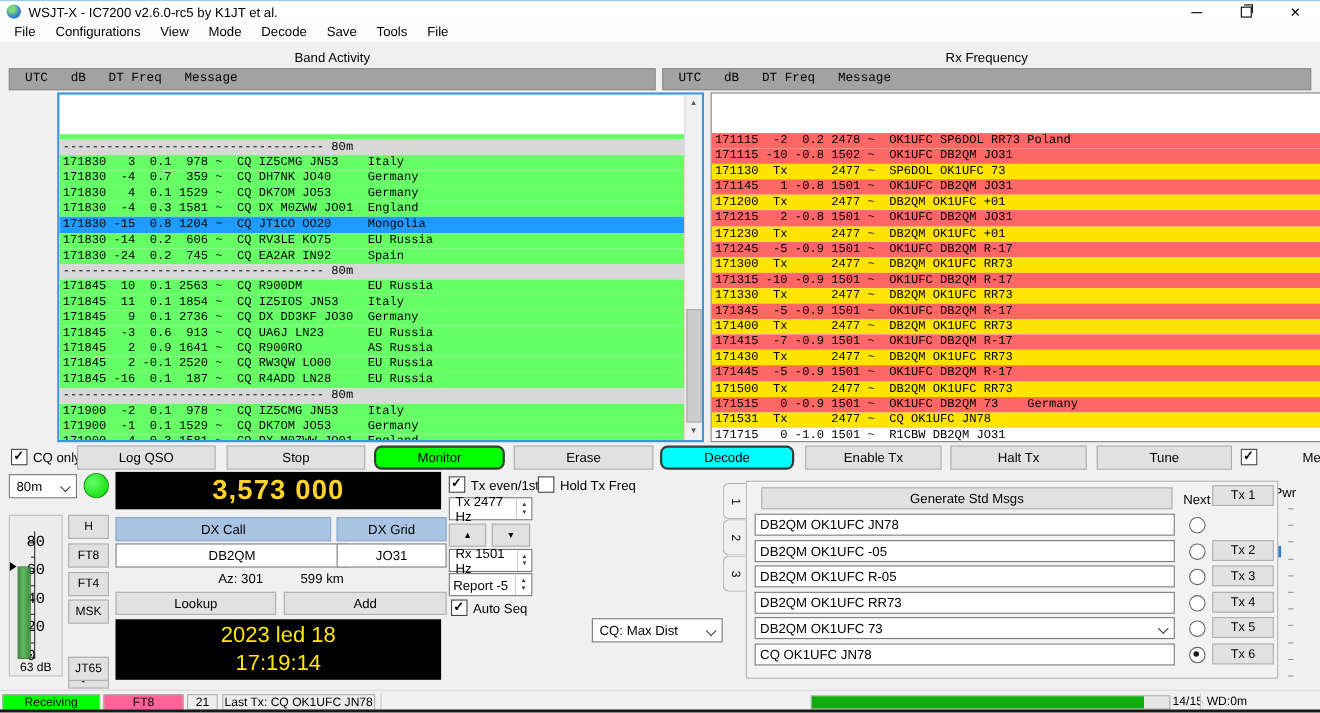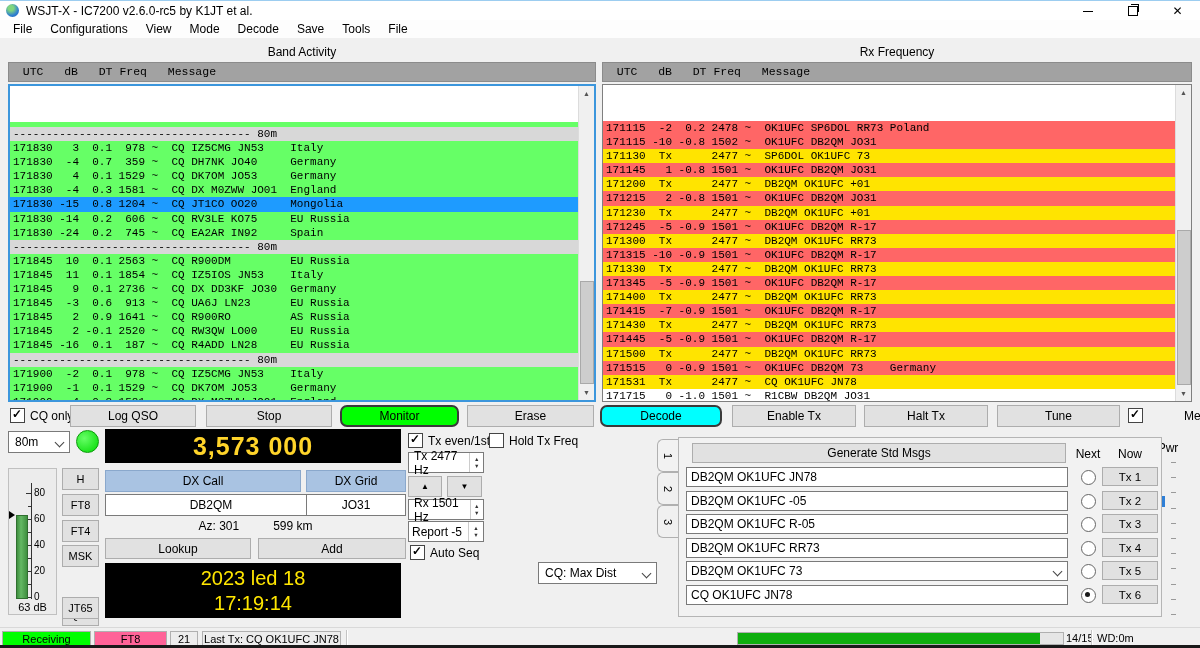--- a/index.html
+++ b/index.html
@@ -28,21 +28,21 @@
   
   .group-label{top:45px;height:14px;text-align:center;font-size:12px;}
   #label-band{left:8px;width:588px;}
   #label-rx{left:602px;width:590px;}
   .colheader{top:62px;height:20px;background:#a2a2a2;border:1px solid #8b8b8b;
     font-size:11.5px;line-height:18px;white-space:pre;color:#000;}
   #colheader-left{left:8px;width:588px;}
   #colheader-right{left:602px;width:590px;}
 
   
-  .decodes{top:84px;height:318px;background:#ffffff;overflow:hidden;}
+  .decodes{top:84px;height:318px;background:#ffffff;overflow:hidden;margin-left:44px;}
   #panel-left{left:8px;width:588px;border:2px solid #3c96dc;}
   #panel-right{left:602px;width:590px;border:1px solid #7f7f7f;}
   .rows{position:absolute;left:0;top:0;right:15px;bottom:0;white-space:pre;
     font-size:11px;}
   .row{height:14.1px;line-height:14.1px;padding-left:3px;background:#fff;}
   .row.green{background:#66ff66;}
   .row.sep{background:#d8d8d8;}
   .row.sel{background:#1e9bff;}
   .row.red{background:#ff6666;}
   .row.tx{background:#ffe400;}
@@ -113,21 +113,21 @@
   #az-line{left:105px;top:519px;width:301px;display:flex;justify-content:center;gap:34px;font-size:12px;}
   #btn-lookup{left:105px;top:538px;width:146px;height:21px;}
   #btn-add{left:258px;top:538px;width:148px;height:21px;}
   #cq-combo{left:538px;top:540px;width:119px;height:22px;}
 
   
   #meter{left:8px;top:468px;width:49px;height:147px;background:#ececec;border:1px solid #c0c0c0;}
   #meter .axis{position:absolute;left:22px;top:14px;width:1px;height:116px;background:#333;}
   .tick{position:absolute;left:17px;width:6px;height:1px;background:#333;}
   .tick.minor{left:19px;width:4px;}
-  .tick-label{position:absolute;left:25px;width:20px;font-size:10px;line-height:10px;}
+  .tick-label{position:absolute;left:15px;width:20px;font-size:14px;line-height:10px;font-family:Liberation Mono, monospace;}
   #meter-bar{position:absolute;left:7px;width:10px;background:linear-gradient(to right,#3f8f3f,#63b863 40%,#3f8f3f);border:1px solid #2f6f2f;}
   #meter-ptr{position:absolute;left:0;width:0;height:0;border-top:4px solid transparent;border-bottom:4px solid transparent;border-left:6px solid #000;}
   #meter-db{position:absolute;left:0;bottom:1px;width:100%;text-align:center;font-size:11px;}
   .modebtn{left:62px;width:37px;height:22px;font-size:11px;}
 
   
   .vtab{left:657px;width:21px;height:33px;background:#f0f0f0;border:1px solid #b0b0b0;border-right:none;
     border-radius:6px 0 0 6px;display:flex;align-items:center;justify-content:center;}
   .vtab span{transform:rotate(90deg);display:block;font-size:11px;}
   #tab1{top:439px;background:#f2f2f2;z-index:3;}
@@ -346,21 +346,21 @@
     </div>
   <div id="txpane" class="abs"></div>
   <div id="btn-generate" class="abs push" style="height:20px">Generate Std Msgs</div>
   <div id="lbl-next" class="abs">Next</div>
   <div id="lbl-now" class="abs">Now</div>
   <div id="tx-rows" class="abs">
       <div class="txfield plainfield" style="top: 467px;">
         <span>DB2QM OK1UFC JN78</span>
       </div>
       <div class="radio txradio off" style="top: 470px;"></div>
-      <div class="txbtn" style="top: 467px;">Tx 1</div>
+      <div class="txbtn" style="top: 441px;">Tx 1</div>
       <div class="txfield plainfield" style="top: 491px;">
         <span>DB2QM OK1UFC -05</span>
       </div>
       <div class="radio txradio off" style="top: 494px;"></div>
       <div class="txbtn" style="top: 491px;">Tx 2</div>
       <div class="txfield plainfield" style="top: 514px;">
         <span>DB2QM OK1UFC R-05</span>
       </div>
       <div class="radio txradio off" style="top: 517px;"></div>
       <div class="txbtn" style="top: 514px;">Tx 3</div>

